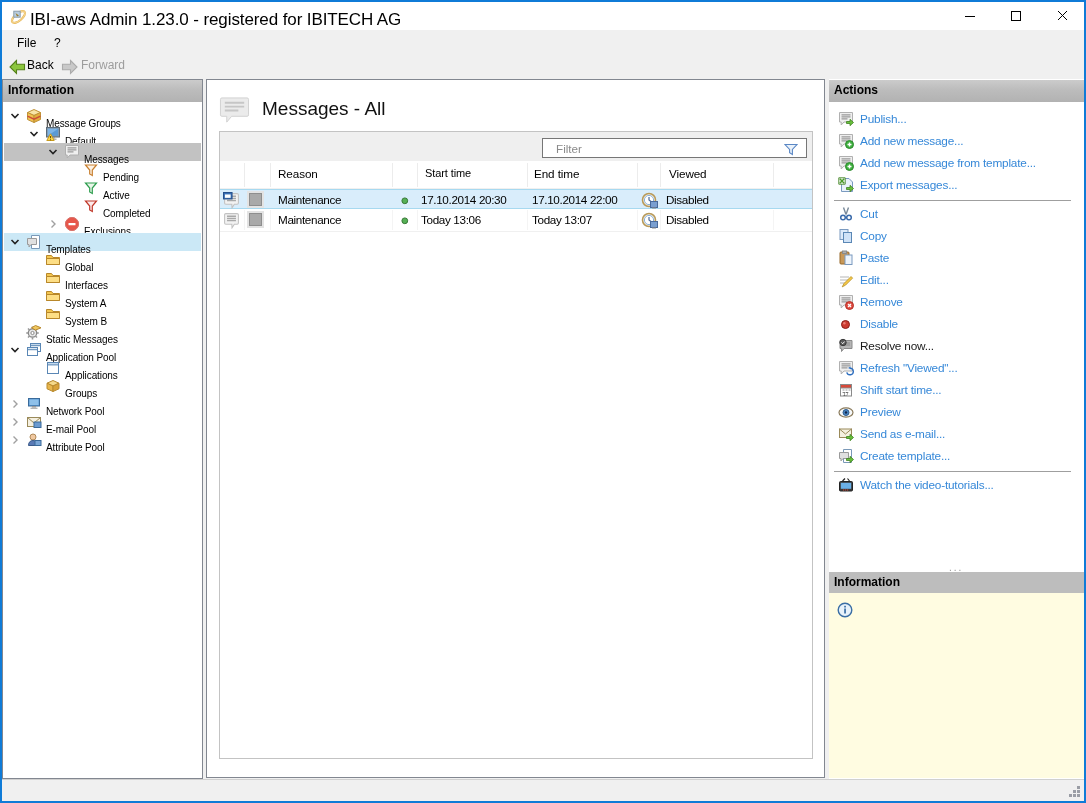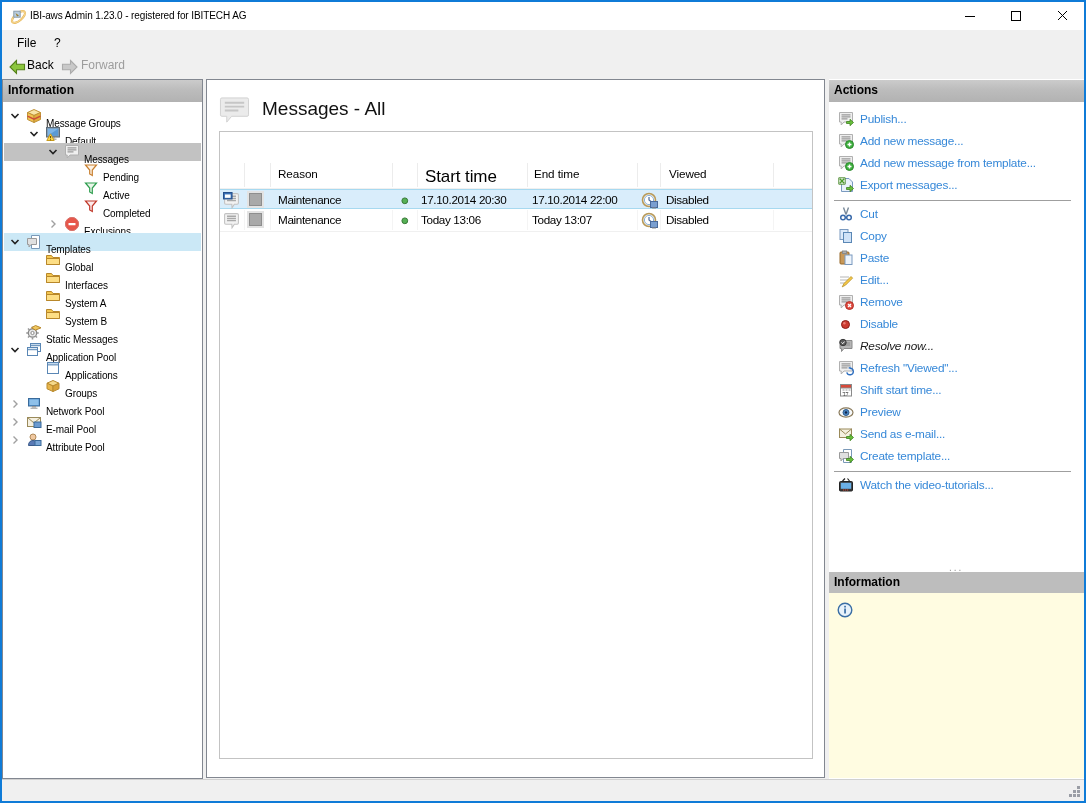--- a/index.html
+++ b/index.html
@@ -2,21 +2,21 @@
 <html><head>
 <meta charset="utf-8">
 <style>
   * { margin:0; padding:0; box-sizing:border-box; }
   html,body { width:1086px; height:803px; overflow:hidden; }
   body { font-family:"Liberation Sans", sans-serif; font-size:12px; color:#000; background:#f0f0f0; position:relative; }
   .abs { position:absolute; }
   
   #winborder { position:absolute; left:0; top:0; width:1086px; height:803px; border:2px solid #0f7bd7; pointer-events:none; z-index:50; }
   #titlebar { position:absolute; left:2px; top:2px; width:1082px; height:28px; background:#ffffff; }
-  #title { position:absolute; left:28px; top:8px; font-size:10px; letter-spacing:-0.1px; }
+  #title { position:absolute; left:28px; top:8px; font-size:17px; letter-spacing:-0.1px; }
   .caption-btn { position:absolute; top:0; width:46px; height:28px; }
   #menubar { position:absolute; left:2px; top:30px; width:1082px; height:26px; background:#f0f0f0; }
   #toolbar { position:absolute; left:2px; top:56px; width:874px; height:22px; background:#f0f0f0; }
   
   .panelhdr { background:linear-gradient(180deg,#cbcbcb 0%,#bcbcbc 45%,#b2b2b2 100%); font-weight:bold; font-size:12px; line-height:21px; padding-left:5px; }
   #nav { position:absolute; left:2px; top:79px; width:201px; height:700px; background:#fff; border:1px solid #828790; }
   #navhdr { position:absolute; left:0; top:0; width:199px; height:22px; }
   #center { position:absolute; left:206px; top:79px; width:619px; height:699px; background:#fff; border:1px solid #828790; }
   #rightpane { position:absolute; left:829px; top:79px; width:255px; height:700px; background:#fff; }
   #actionshdr { position:absolute; left:0; top:1px; width:255px; height:22px; }
@@ -265,31 +265,39 @@
 </div>
 
 <div id="center">
 
 <svg class="abs" style="left:12px;top:16px" width="31" height="30" viewBox="0 0 32 31">
       <path d="M3 2 h26 a1.5 1.5 0 0 1 1.5 1.5 v16 a1.5 1.5 0 0 1 -1.5 1.5 h-16 l-5 6 v-6 h-5 a1.5 1.5 0 0 1 -1.5 -1.5 v-16 a1.5 1.5 0 0 1 1.5 -1.5 z" fill="#ebebeb" stroke="#d0d0d0"></path>
       <path d="M6 7 h20 M6 11 h20 M6 15 h14" stroke="#c6c6c6" stroke-width="2" fill="none"></path>
     </svg>
     <div class="abs" style="left:55px;top:18px;font-size:19px;color:#111;letter-spacing:0px;">Messages - All</div>
     <div id="tbl">
+      <div id="filterband">
+        <div id="filterbox">
+          <div class="abs" style="left:13px;top:3px;color:#8a8a8a;font-size:11.7px;">Filter</div>
+          <svg class="abs" style="right:8px;top:4px" width="14" height="13" viewBox="0 0 14 13">
+            <path d="M1 1.5 h12 l-4.6 5 v5 l-2.8 -1.8 v-3.2 z" fill="#eaf2fa" stroke="#5a87c5" stroke-width="1.1"></path>
+          </svg>
+        </div>
+      </div>
       <div class="hrow">
         <div class="abs" style="left:24px;top:2px;width:1px;height:24px;background:#ececec"></div>
         <div class="abs" style="left:50px;top:2px;width:1px;height:24px;background:#ececec"></div>
         <div class="abs" style="left:172px;top:2px;width:1px;height:24px;background:#ececec"></div>
         <div class="abs" style="left:197px;top:2px;width:1px;height:24px;background:#ececec"></div>
         <div class="abs" style="left:307px;top:2px;width:1px;height:24px;background:#ececec"></div>
         <div class="abs" style="left:417px;top:2px;width:1px;height:24px;background:#ececec"></div>
         <div class="abs" style="left:440px;top:2px;width:1px;height:24px;background:#ececec"></div>
         <div class="abs" style="left:553px;top:2px;width:1px;height:24px;background:#ececec"></div>
         <div class="abs" style="left:58px;top:6px;font-size:11.7px;letter-spacing:-0.1px;">Reason</div>
-        <div class="abs" style="left:205px;top:6px;font-size:17px;letter-spacing:-0.1px;">Start time</div>
+        <div class="abs" style="left:205px;top:6px;font-size:11px;letter-spacing:-0.1px;">Start time</div>
         <div class="abs" style="left:314px;top:6px;font-size:11.7px;letter-spacing:-0.1px;">End time</div>
         <div class="abs" style="left:449px;top:6px;font-size:11.7px;letter-spacing:-0.1px;">Viewed</div>
       </div>
       <div class="drow" style="top:57px;background:#d9edfb;border-top:1px solid #a7d9f0;border-bottom:1px solid #a7d9f0;">
         <svg class="abs" style="left:3px;top:2px" width="17" height="17" viewBox="0 0 16 16">
           <path d="M2.7 1.5 h10.6 a1.2 1.2 0 0 1 1.2 1.2 v7.6 a1.2 1.2 0 0 1 -1.2 1.2 h-2.6 l-2.2 3.4 -0.2 -3.4 h-5.6 a1.2 1.2 0 0 1 -1.2 -1.2 v-7.6 a1.2 1.2 0 0 1 1.2 -1.2 z" fill="#f2f2f2" stroke="#c2c2c2"></path>
           <path d="M3.8 4 h8.4 M3.8 6 h8.4 M3.8 8 h8.4" stroke="#a8a8a8" stroke-width="1.2" fill="none"></path>
           <rect x="0.5" y="0.5" width="8" height="6" fill="#3a72b8" stroke="#26508c"></rect>
           <rect x="1.8" y="2.3" width="5.4" height="3.2" fill="#ffffff"></rect>
         </svg>
@@ -427,21 +435,21 @@
         </svg>
         <span class="txt" style="">Disable</span>
       </div>
 <div class="act" style="top:259px">
         <svg style="left:2px" width="16" height="16" viewBox="0 0 16 16">
           <path d="M2 2.5 h12 v8 h-8 l-2.5 3 v-3 h-1.5 z" fill="#b5b5b5" stroke="#8a8a8a"></path>
           <path d="M4 5 h8 M4 7 h8" stroke="#8a8a8a" stroke-width="1.2" fill="none"></path>
           <circle cx="5" cy="4.5" r="3.2" fill="#5a5a5a" stroke="#3a3a3a"></circle>
           <path d="M3.5 4.5 l1.2 1.2 2 -2.2" stroke="#fff" stroke-width="1" fill="none"></path>
         </svg>
-        <span class="txt" style="color:#1a1a1a;font-style:italic;">Resolve now...</span>
+        <span class="txt" style="color:#1a1a1a;">Resolve now...</span>
       </div>
 <div class="act" style="top:281px">
         <svg style="left:2px" width="16" height="16" viewBox="0 0 16 16">
           <path d="M1.5 1.5 h13 v9.5 h-8.5 l-2.8 3 v-3 h-1.7 z" fill="#efefef" stroke="#b0b0b0"></path>
           <path d="M3.5 3.8 h9 M3.5 5.8 h9 M3.5 7.8 h6" stroke="#9a9a9a" stroke-width="1.25" fill="none"></path>
           <path d="M12 8.2 a3.3 3.3 0 1 1 -3.2 4.1" fill="none" stroke="#2f6fbf" stroke-width="1.4"></path>
           <path d="M12.6 6.6 l-0.4 2.4 -2.2 -1z" fill="#2f6fbf"></path>
         </svg>
         <span class="txt" style="">Refresh "Viewed"...</span>
       </div>

